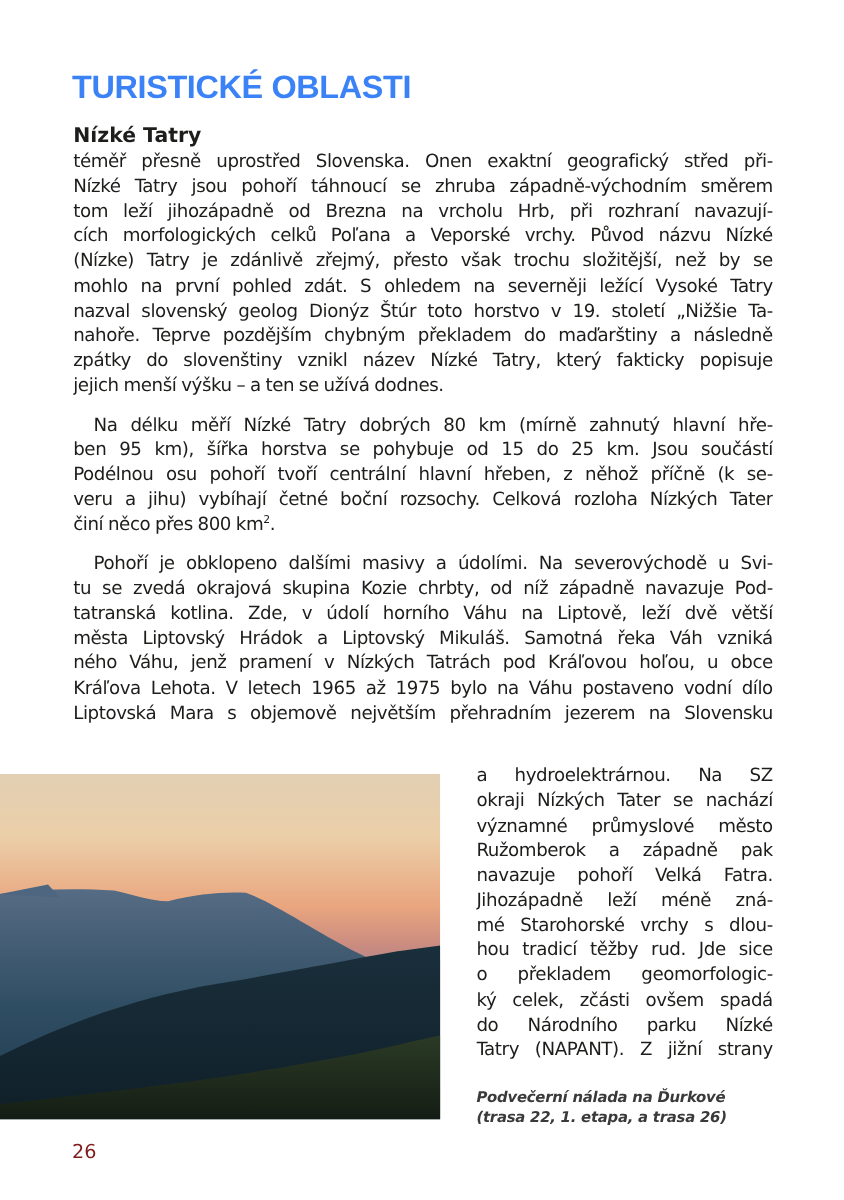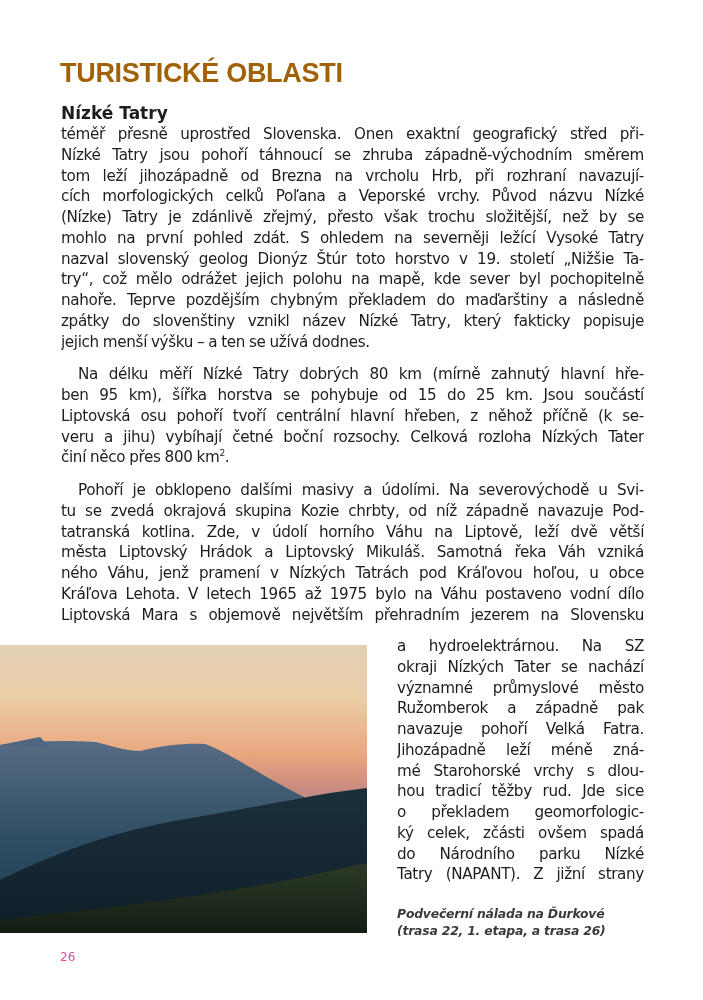--- a/index.html
+++ b/index.html
@@ -19,43 +19,42 @@
   .indent { padding-left: 17px; margin-top: 12px; }
   .col-right { position: absolute; left: 397px; width: 247px; top: 636px;
                font-size: 15.2px; line-height: 20.75px; letter-spacing: -0.35px; word-spacing: -0.5px; }
   .col-right .line { height: 20.75px; }
   sup { font-size: 9px; line-height: 0; vertical-align: super; }
   .photo { position: absolute; left: 0; top: 645px; width: 367px; height: 288px; overflow: hidden; }
   .photo svg { display: block; }
   .caption { position: absolute; left: 397px; top: 905px; font-size: 12.4px; line-height: 17px;
              font-style: italic; color: #3a3a3a; letter-spacing: -0.2px; font-weight: bold; }
   .caption span { display: block; }
-  .page-number { position: absolute; left: 60px; top: 950px; font-size: 12px; color: #ec4899; }
+  .page-number { position: absolute; left: 60px; top: 950px; font-size: 16px; color: #7f1d1d; }
 </style>
 </head>
 <body>
 
-<h1 class="title" style="color: #a16207;">TURISTICKÉ OBLASTI</h1>
+<h1 class="title" style="color: #3b82f6;">TURISTICKÉ OBLASTI</h1>
 <h2 class="subhead">Nízké Tatry</h2>
 
 <div class="body-text">
   <span class="line">téměř přesně uprostřed Slovenska. Onen exaktní geografický střed při-</span>
   <span class="line">Nízké Tatry jsou pohoří táhnoucí se zhruba západně-východním směrem</span>
   <span class="line">tom leží jihozápadně od Brezna na vrcholu Hrb, při rozhraní navazují-</span>
   <span class="line">cích morfologických celků Poľana a Veporské vrchy. Původ názvu Nízké</span>
   <span class="line">(Nízke) Tatry je zdánlivě zřejmý, přesto však trochu složitější, než by se</span>
   <span class="line">mohlo na první pohled zdát. S ohledem na severněji ležící Vysoké Tatry</span>
   <span class="line">nazval slovenský geolog Dionýz Štúr toto horstvo v 19. století „Nižšie Ta-</span>
-  <span class="line">try“, což mělo odrážet jejich polohu na mapě, kde sever byl pochopitelně</span>
   <span class="line">nahoře. Teprve pozdějším chybným překladem do maďarštiny a následně</span>
   <span class="line">zpátky do slovenštiny vznikl název Nízké Tatry, který fakticky popisuje</span>
   <span class="line last">jejich menší výšku – a ten se užívá dodnes.</span>
   <span class="line indent">Na délku měří Nízké Tatry dobrých 80 km (mírně zahnutý hlavní hře-</span>
   <span class="line">ben 95 km), šířka horstva se pohybuje od 15 do 25 km. Jsou součástí</span>
-  <span class="line">Liptovská osu pohoří tvoří centrální hlavní hřeben, z něhož příčně (k se-</span>
+  <span class="line">Podélnou osu pohoří tvoří centrální hlavní hřeben, z něhož příčně (k se-</span>
   <span class="line">veru a jihu) vybíhají četné boční rozsochy. Celková rozloha Nízkých Tater</span>
   <span class="line last"><span>činí něco přes 800 km</span><sup>2</sup><span>.</span></span>
   <span class="line indent">Pohoří je obklopeno dalšími masivy a údolími. Na severovýchodě u Svi-</span>
   <span class="line">tu se zvedá okrajová skupina Kozie chrbty, od níž západně navazuje Pod-</span>
   <span class="line">tatranská kotlina. Zde, v údolí horního Váhu na Liptově, leží dvě větší</span>
   <span class="line">města Liptovský Hrádok a Liptovský Mikuláš. Samotná řeka Váh vzniká</span>
   <span class="line">ného Váhu, jenž pramení v Nízkých Tatrách pod Kráľovou hoľou, u obce</span>
   <span class="line">Kráľova Lehota. V letech 1965 až 1975 bylo na Váhu postaveno vodní dílo</span>
   <span class="line">Liptovská Mara s objemově největším přehradním jezerem na Slovensku</span>
 </div>

